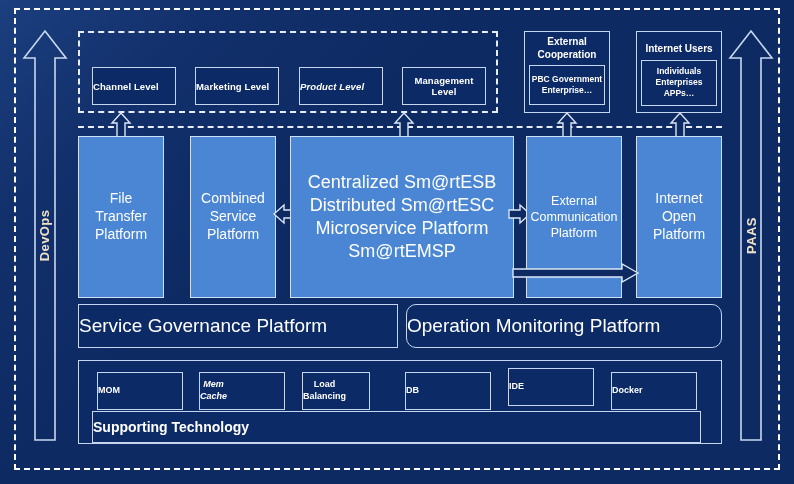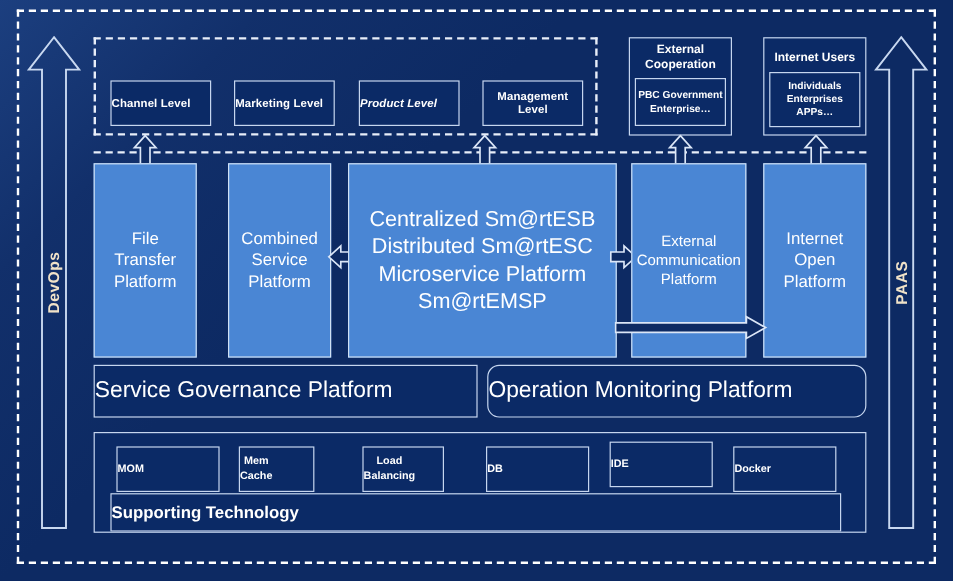--- a/index.html
+++ b/index.html
@@ -221,21 +221,21 @@
   </div>
   <div class="abs navy-box" style="left:406px;top:304px;width:316px;height:44px;border-radius:10px;">
     <span class="gov-label">Operation Monitoring Platform</span>
   </div>
 
   <div class="abs" style="left:78px;top:360px;width:644px;height:84px;background:#0b2a66;border:1.5px solid #c6d6ef;"></div>
 
   <div class="abs navy-box" style="left:97px;top:372px;width:86px;height:38px;">
     <span class="chip-label">MOM</span>
   </div>
-  <div class="abs navy-box" style="left:199px;top:372px;width:63px;height:38px;">
+  <div class="abs navy-box" style="left:199px;top:372px;width:86px;height:38px;font-style:italic;">
     <span class="chip-label">
       <span>Mem</span><br><span>Cache</span>
     </span>
   </div>
   <div class="abs navy-box" style="left:302px;top:372px;width:68px;height:38px;">
     <span class="chip-label">
       <span>Load</span><br><span>Balancing</span>
     </span>
   </div>
   <div class="abs navy-box" style="left:405px;top:372px;width:86px;height:38px;">

